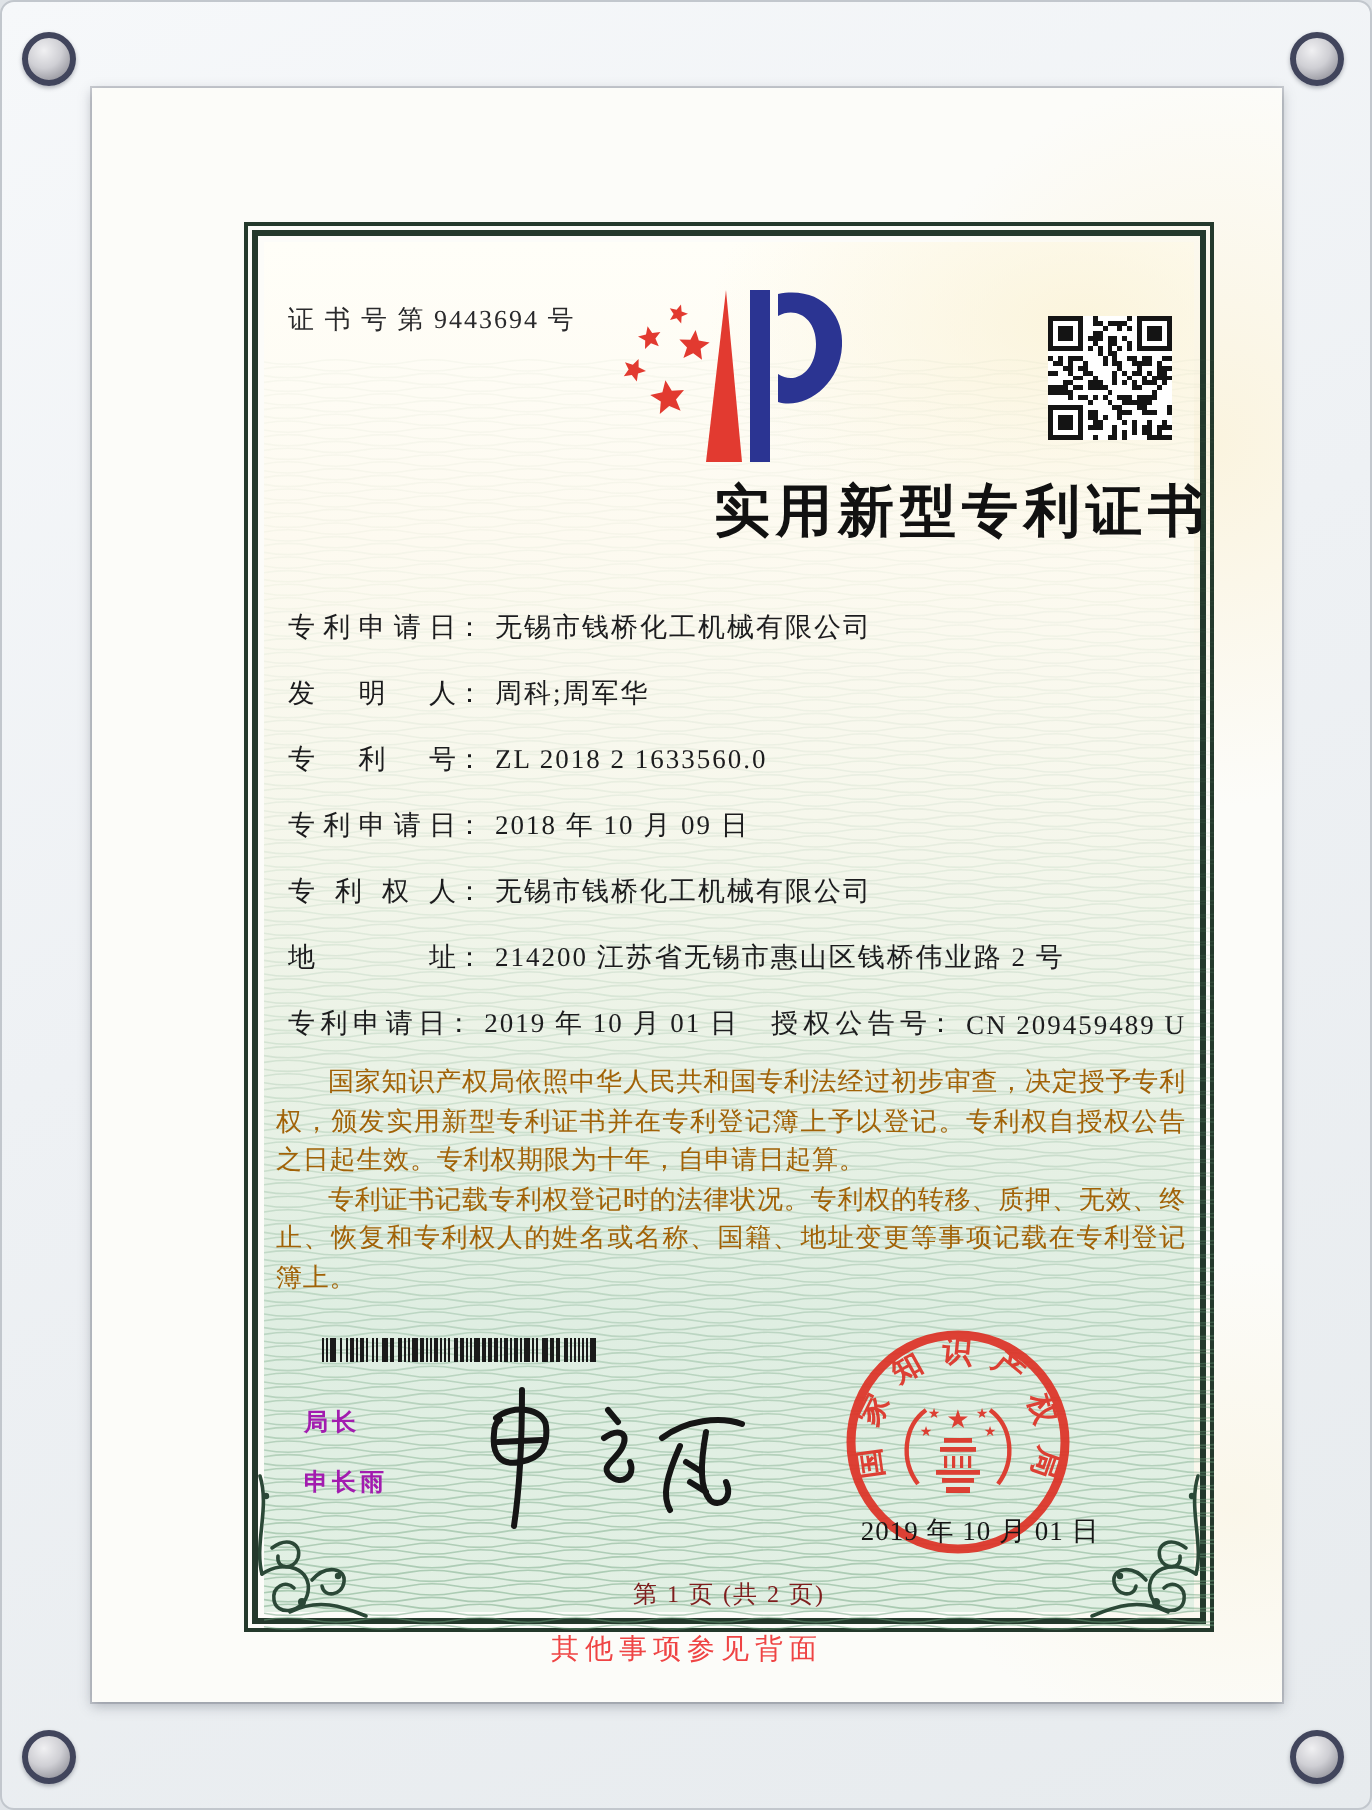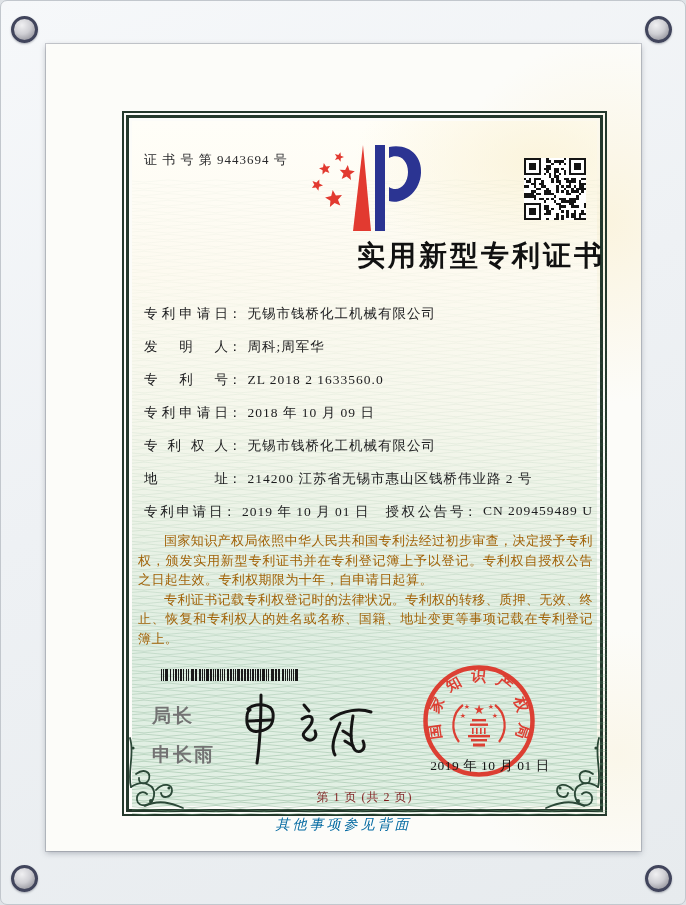--- a/index.html
+++ b/index.html
@@ -28,40 +28,40 @@
   .cert-no{position:absolute;left:20px;top:38px;font-size:13px;letter-spacing:1px;color:#2a2a2c;}
   .logo{position:absolute;left:168px;top:28px;width:132px;height:97px;}
   .qr{position:absolute;left:400px;top:45px;width:62px;height:62px;}
   .doc-title{position:absolute;left:0;right:0;top:124px;text-align:right;
     font-size:28px;font-weight:600;letter-spacing:3px;color:#111;}
   .fields{position:absolute;left:20px;right:12px;top:192px;font-size:13.5px;}
   .field-row{display:flex;align-items:baseline;height:19px;margin-bottom:14px;white-space:nowrap;}
   .field-label{display:inline-block;width:84px;text-align:justify;text-align-last:justify;letter-spacing:0;}
   .field-colon{margin-right:6px;}
   .field-value{letter-spacing:1px;}
-  .pair2{margin-left:16px;display:flex;align-items:flex-start;}
+  .pair2{margin-left:16px;display:flex;align-items:flex-end;}
   .pair2 .field-label{width:78px;}
   .paras{position:absolute;left:14px;right:12px;top:418px;font-size:13px;line-height:19.5px;
     text-align:justify;letter-spacing:.4px;color:#a16207;}
   .paras p{margin:0;text-indent:2em;}
   .barcode{position:absolute;left:37px;top:556px;width:140px;height:12px;}
   .signer{position:absolute;left:28px;top:590px;font-family:Liberation Serif, serif;
-    font-weight:600;font-size:19px;letter-spacing:2px;color:#737373;}
+    font-weight:600;font-size:12px;letter-spacing:2px;color:#a21caf;}
   .signer div{margin-bottom:13px;}
   .signature{position:absolute;left:92px;top:570px;width:170px;height:88px;}
   .seal{position:absolute;left:298px;top:551px;width:114px;height:114px;opacity:.93;}
   .seal-date{position:absolute;left:286px;top:644px;width:160px;text-align:center;
     font-size:13.5px;letter-spacing:.5px;color:#161616;z-index:5;}
   .page-info{position:absolute;left:0;right:0;top:676px;text-align:center;font-size:12px;
     letter-spacing:1px;color:#7f1d1d;}
   .flourish{position:absolute;bottom:-1px;width:62px;height:85px;z-index:4;}
   .flourish.fl-left{left:-1px;}
   .flourish.fl-right{right:-1px;transform:scaleX(-1);}
   .back-note{position:absolute;left:0;right:0;top:772px;text-align:center;font-size:14px;
-    font-style:italic;letter-spacing:3px;color:#0369a1;}
+    letter-spacing:3px;color:#ef4444;}
 </style>
 </head>
 <body>
 
 <div class="stage">
   <div class="screw" style="left:10px;top:15px;"></div>
   <div class="screw" style="left:644px;top:15px;"></div>
   <div class="screw" style="left:10px;top:864px;"></div>
   <div class="screw" style="left:644px;top:864px;"></div>
 

